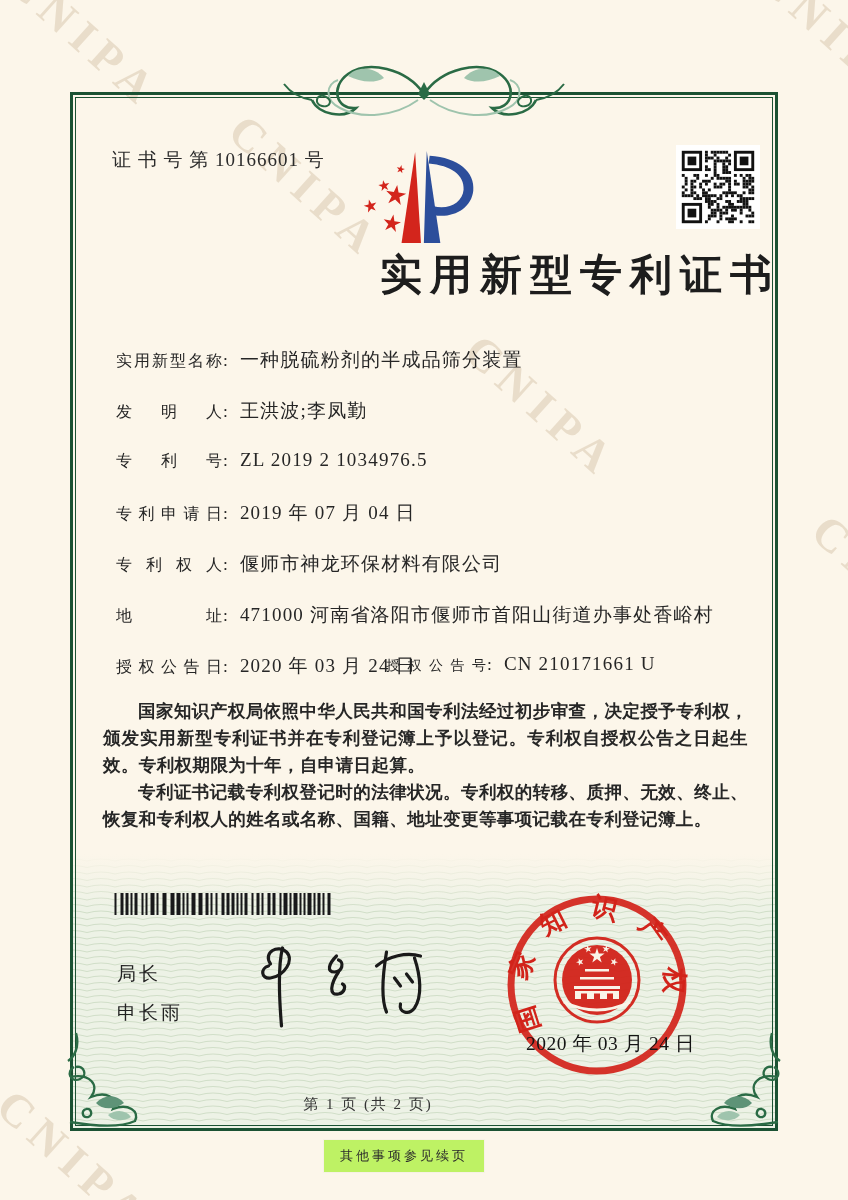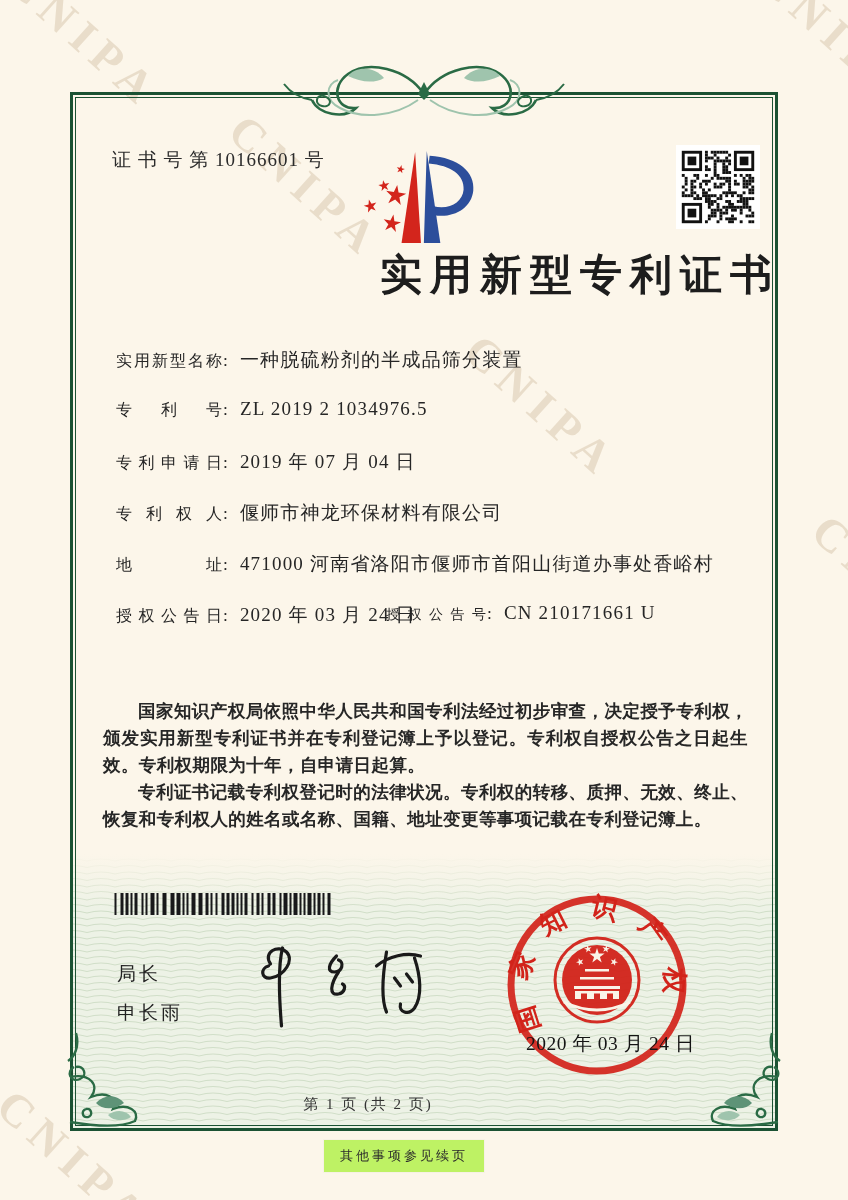--- a/index.html
+++ b/index.html
@@ -392,20 +392,23 @@
       <rect x="78" y="78" width="3" height="3" fill="#111"></rect>
     </svg>
 
   <div class="title">实用新型专利证书</div>
 
   <div class="fields">
     <div class="row">
       <span class="lbl">实用新型名称</span><span class="colon">:</span><span class="val">一种脱硫粉剂的半成品筛分装置</span>
     </div>
     <div class="row">
+      <span class="lbl">发明人</span><span class="colon">:</span><span class="val">王洪波;李凤勤</span>
+    </div>
+    <div class="row">
       <span class="lbl">专利号</span><span class="colon">:</span><span class="val">ZL 2019 2 1034976.5</span>
     </div>
     <div class="row">
       <span class="lbl">专利申请日</span><span class="colon">:</span><span class="val">2019 年 07 月 04 日</span>
     </div>
     <div class="row">
       <span class="lbl">专利权人</span><span class="colon">:</span><span class="val">偃师市神龙环保材料有限公司</span>
     </div>
     <div class="row">
       <span class="lbl">地址</span><span class="colon">:</span><span class="val">471000 河南省洛阳市偃师市首阳山街道办事处香峪村</span>

